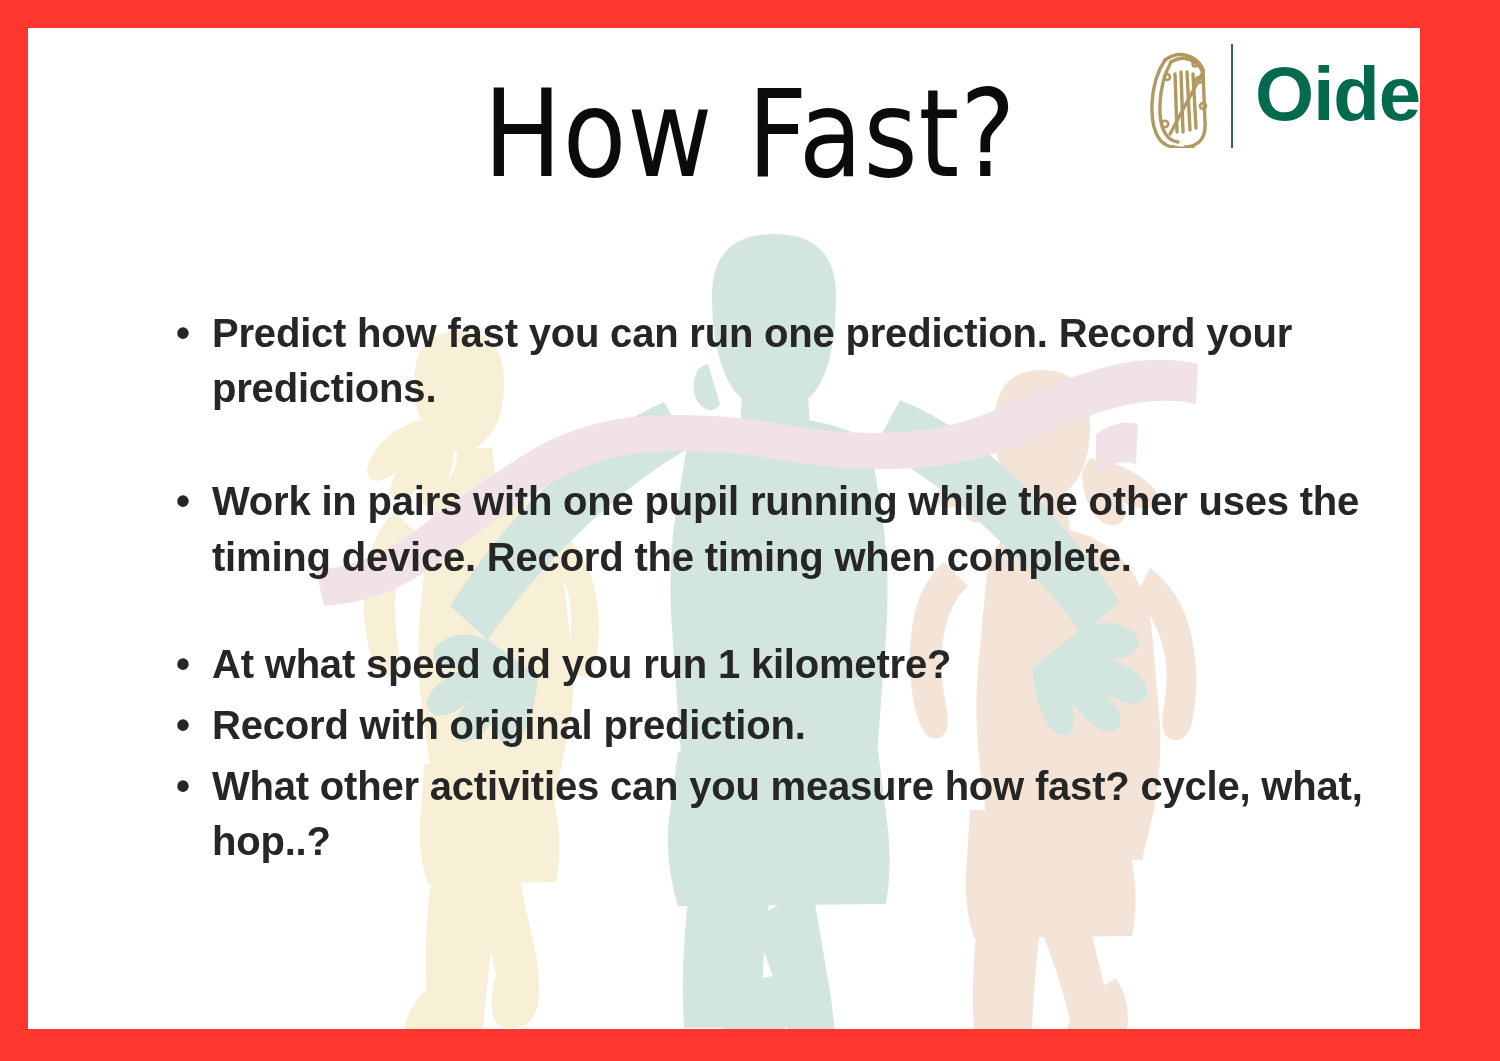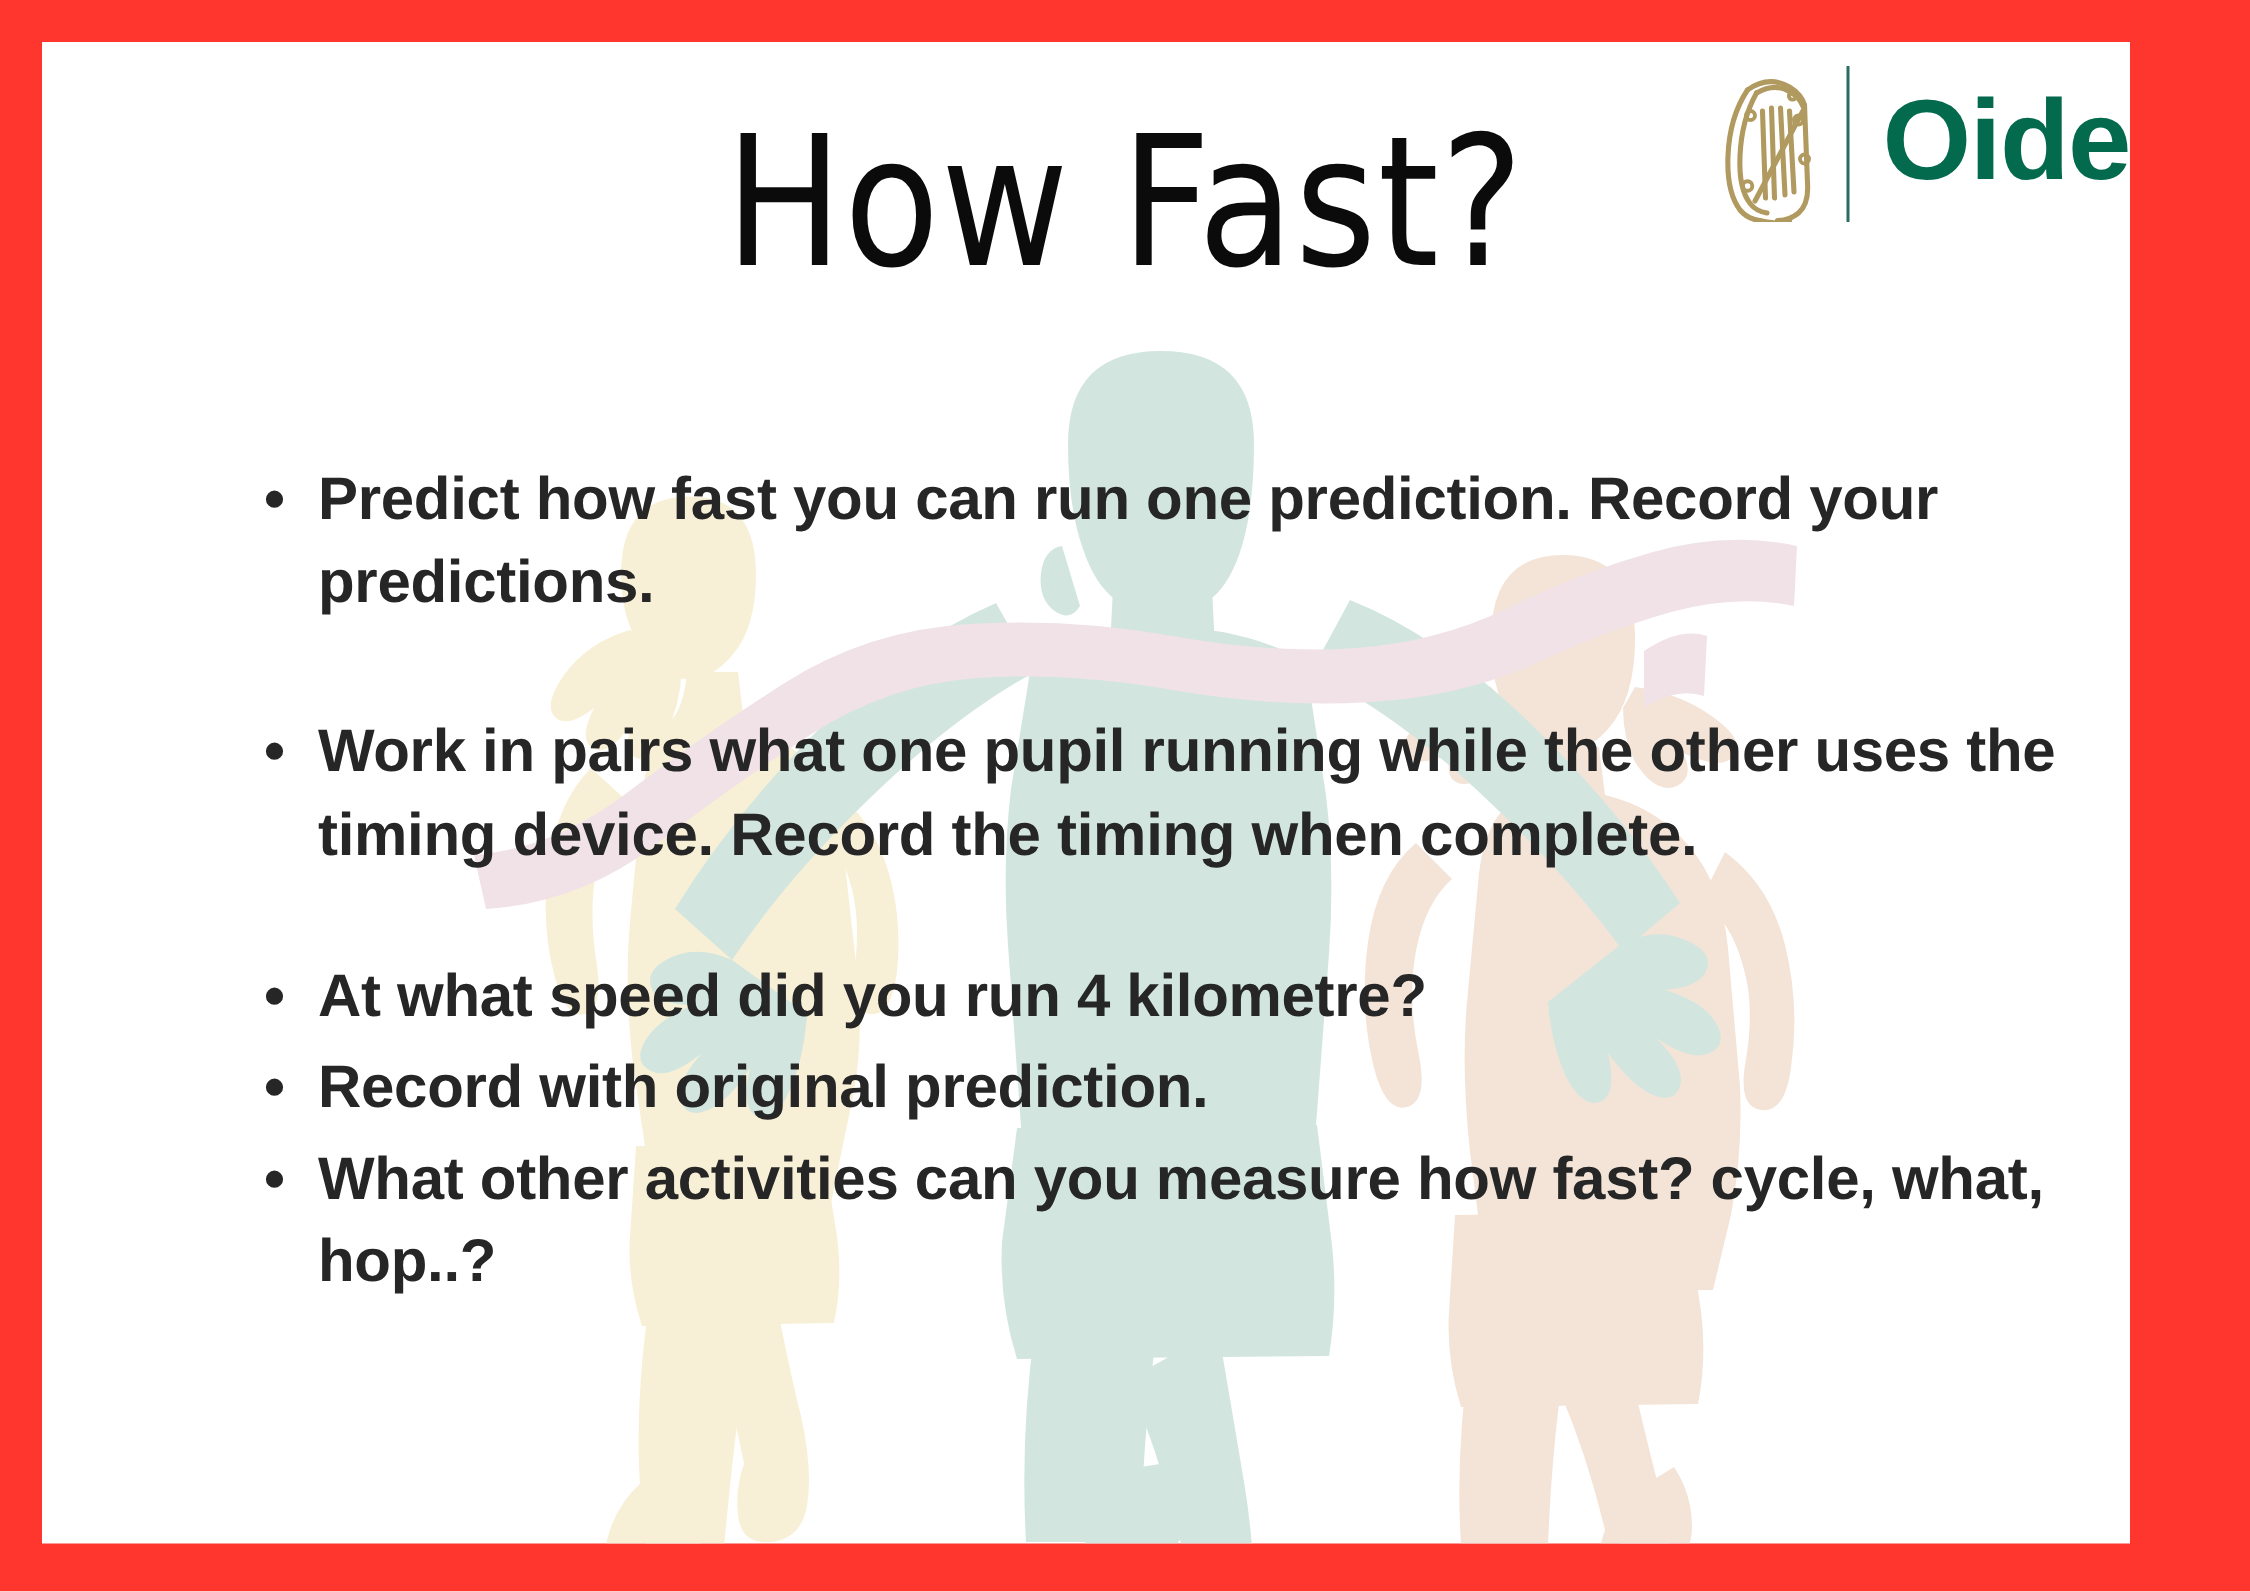--- a/index.html
+++ b/index.html
@@ -263,28 +263,28 @@
 
       <div class="bullet-row">
         <div class="bullet-dot">•</div>
         <div class="bullet-text">Predict how fast you can run one prediction. Record your predictions.</div>
       </div>
 
       <div class="gap-lg"></div>
 
       <div class="bullet-row">
         <div class="bullet-dot">•</div>
-        <div class="bullet-text">Work in pairs what one pupil running while the other uses the timing device. Record the timing when complete.</div>
+        <div class="bullet-text">Work in pairs with one pupil running while the other uses the timing device. Record the timing when complete.</div>
       </div>
 
       <div class="gap-md"></div>
 
       <div class="bullet-row">
         <div class="bullet-dot">•</div>
-        <div class="bullet-text">At what speed did you run 4 kilometre?</div>
+        <div class="bullet-text">At what speed did you run 1 kilometre?</div>
       </div>
 
       <div class="gap-sm"></div>
 
       <div class="bullet-row">
         <div class="bullet-dot">•</div>
         <div class="bullet-text">Record with original prediction.</div>
       </div>
 
       <div class="gap-sm"></div>

